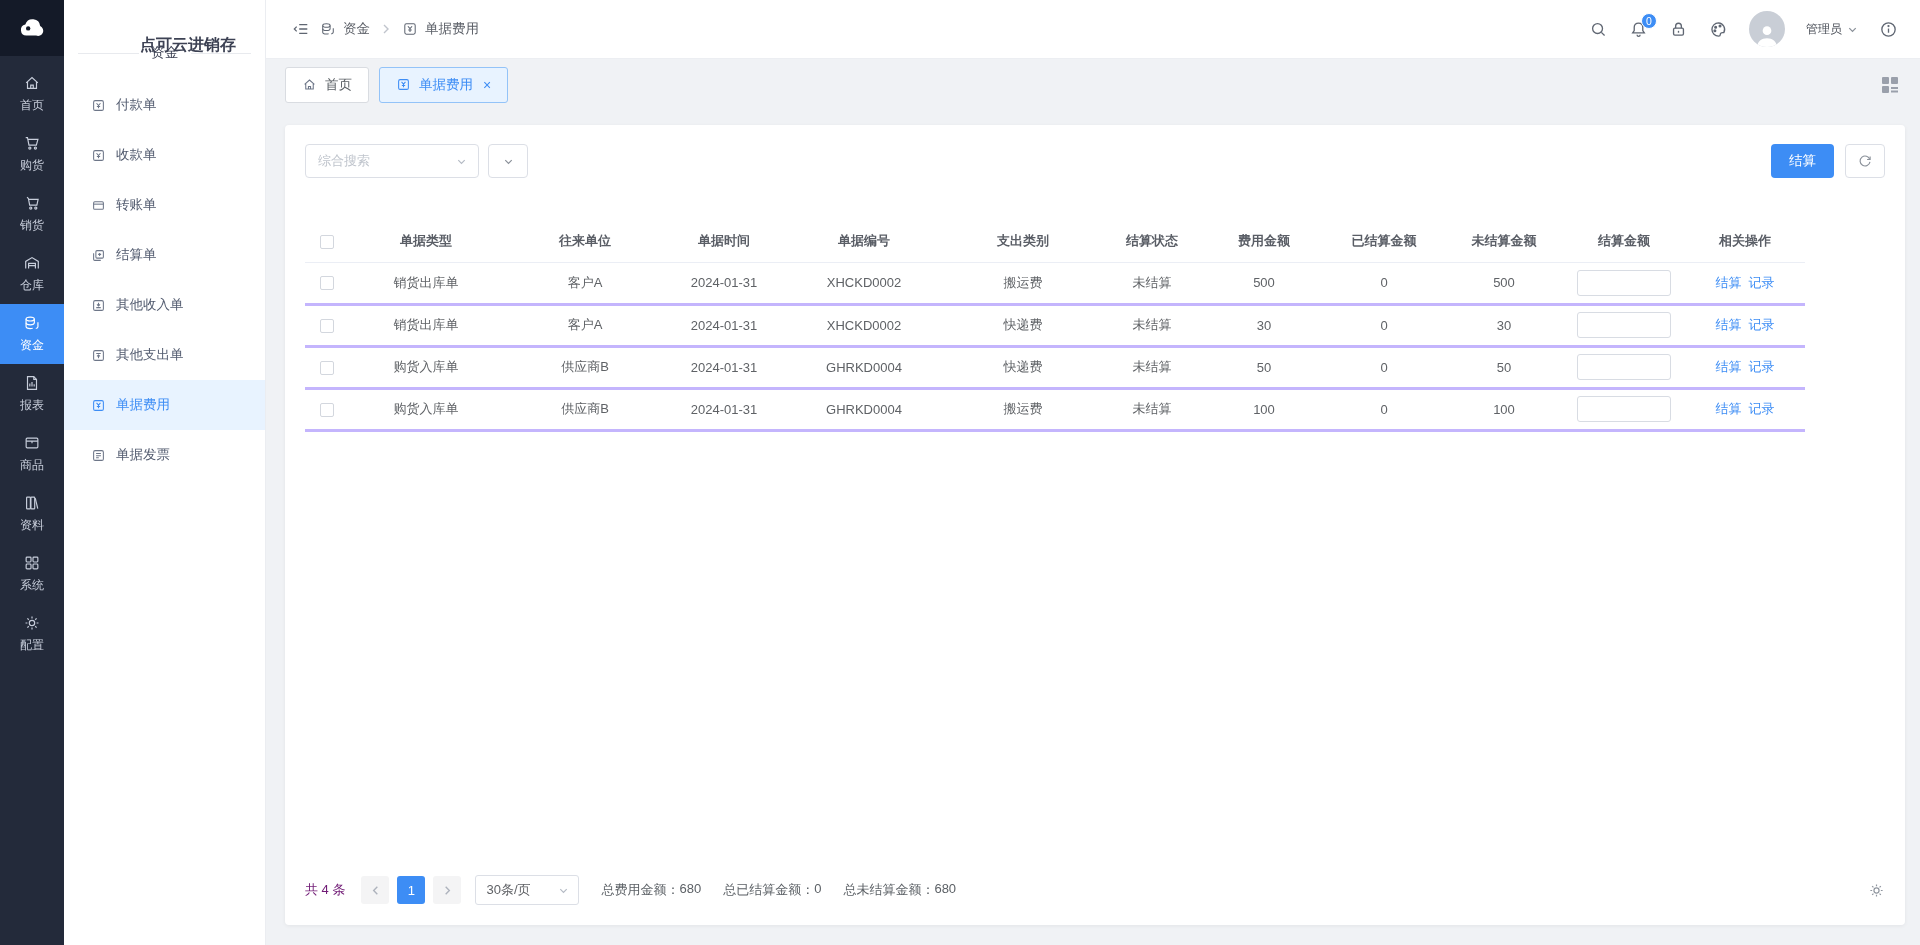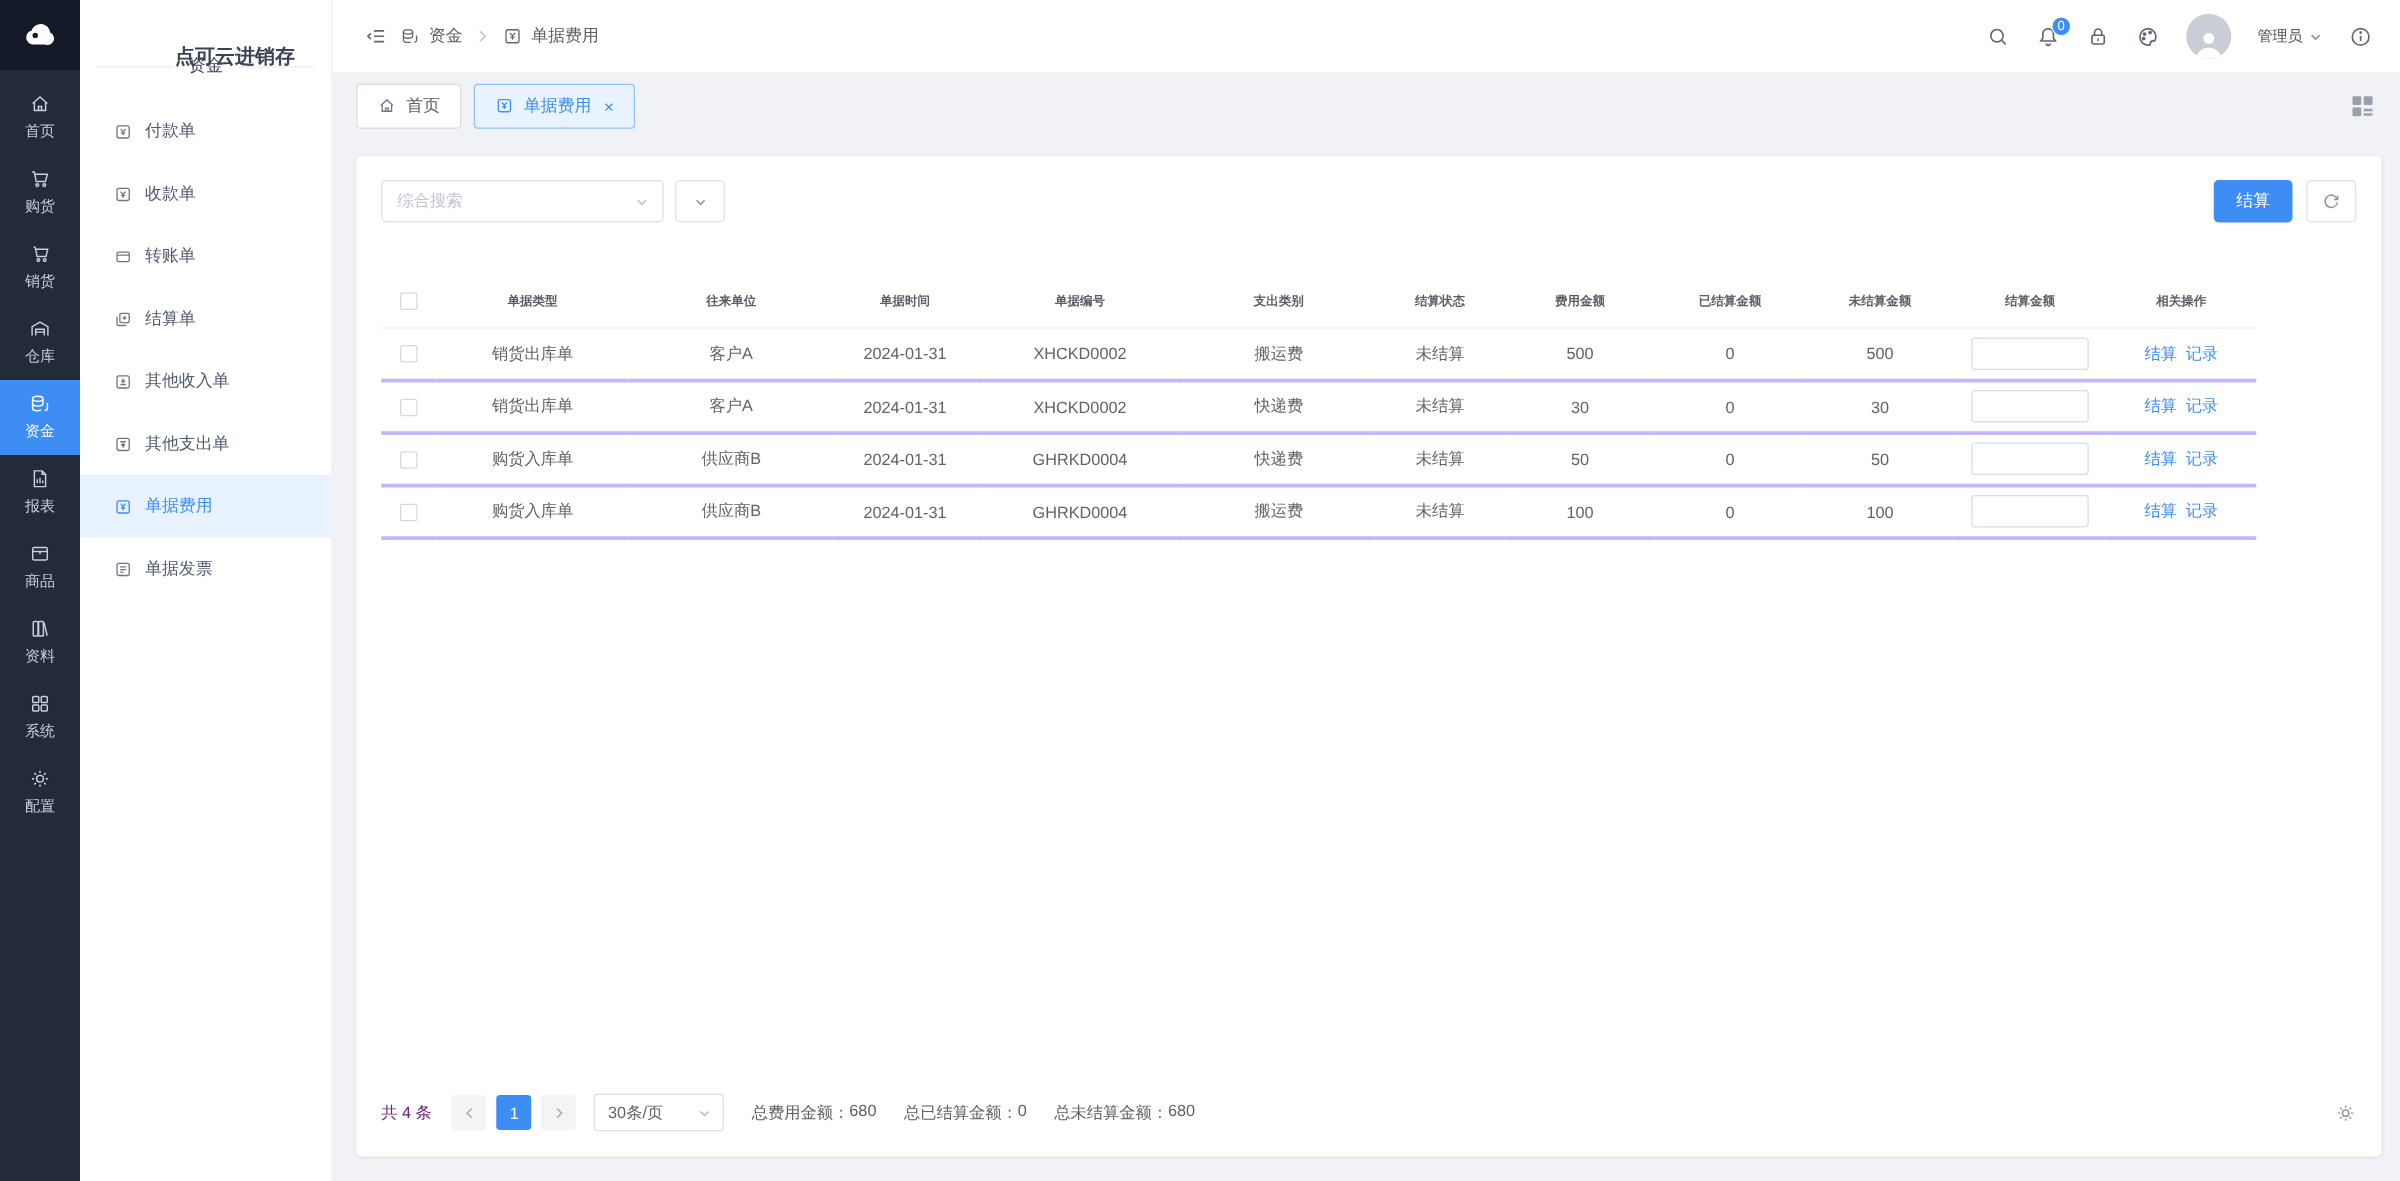--- a/index.html
+++ b/index.html
@@ -49,31 +49,31 @@
   .tab .tabic { width:15px; height:15px; color:#6d7688; }
   .tab.active { background:#e8f3ff; border-color:#93c3f8; color:#3d8df5; }
   .tab.active .tabic { color:#3d8df5; }
   .tab .close { margin-left:2px; color:#3d8df5; font-size:14px; line-height:1; cursor:pointer; }
   .tab-tools { margin-left:auto; width:22px; height:22px; color:#9aa0ab; cursor:pointer; }
 
   
   .card { flex:1; background:#fff; border-radius:4px; box-shadow:0 1px 4px rgba(0,0,0,.06); margin:15px 15px 20px 19px; padding:0 20px; display:flex; flex-direction:column; min-height:0; }
 
   .toolbar { margin-top:19px; display:flex; align-items:center; flex-shrink:0; }
-  .search-select { width:226px; height:34px; border:1px solid #dcdfe6; border-radius:4px; background:#fff; display:flex; align-items:center; padding:0 12px; color:#bfc4cc; font-size:13px; cursor:pointer; position:relative; }
+  .search-select { width:174px; height:34px; border:1px solid #dcdfe6; border-radius:4px; background:#fff; display:flex; align-items:center; padding:0 12px; color:#bfc4cc; font-size:13px; cursor:pointer; position:relative; }
   .search-select .chev { position:absolute; right:11px; }
   .mini-drop { width:40px; height:34px; border:1px solid #dcdfe6; border-radius:4px; background:#fff; margin-left:9px; display:flex; align-items:center; justify-content:center; cursor:pointer; }
   .toolbar-right { margin-left:auto; display:flex; align-items:center; gap:11px; }
   .btn-primary { height:34px; padding:0 18px; background:#3d8df5; color:#fff; border:none; border-radius:4px; font-size:13.5px; font-family:inherit; cursor:pointer; }
   .btn-icon { width:40px; height:34px; background:#fff; border:1px solid #dcdfe6; border-radius:4px; display:flex; align-items:center; justify-content:center; color:#8a9099; cursor:pointer; }
 
   
   .table-wrap { margin-top:43px; flex-shrink:0; }
   table { border-collapse:collapse; table-layout:fixed; width:1500px; }
-  th { height:41px; font-weight:700; color:#5a5e66; font-size:10px; border-bottom:1px solid #ebeef5; text-align:center; }
+  th { height:41px; font-weight:700; color:#5a5e66; font-size:13px; border-bottom:1px solid #ebeef5; text-align:center; }
   td { height:42px; color:#5f6266; font-size:13px; border-bottom:3px solid #c4b5fd; text-align:center; }
   .checkbox { display:inline-block; width:14px; height:14px; border:1px solid #d3d7de; border-radius:2px; background:#fff; cursor:pointer; vertical-align:middle; }
   .settle-input { width:94px; height:26px; border:1px solid #d8dce3; border-radius:3px; background:#fff; font-family:inherit; font-size:13px; padding:0 8px; color:#606266; }
   .link { color:#3d8df5; text-decoration:none; cursor:pointer; }
   .link + .link { margin-left:7px; }
 
   
   .card-footer { margin-top:auto; display:flex; align-items:center; padding:12px 0 20px; flex-shrink:0; }
   .total-count { color:#701a75; margin-right:16px; }
   .pager { display:flex; align-items:center; gap:8px; }

